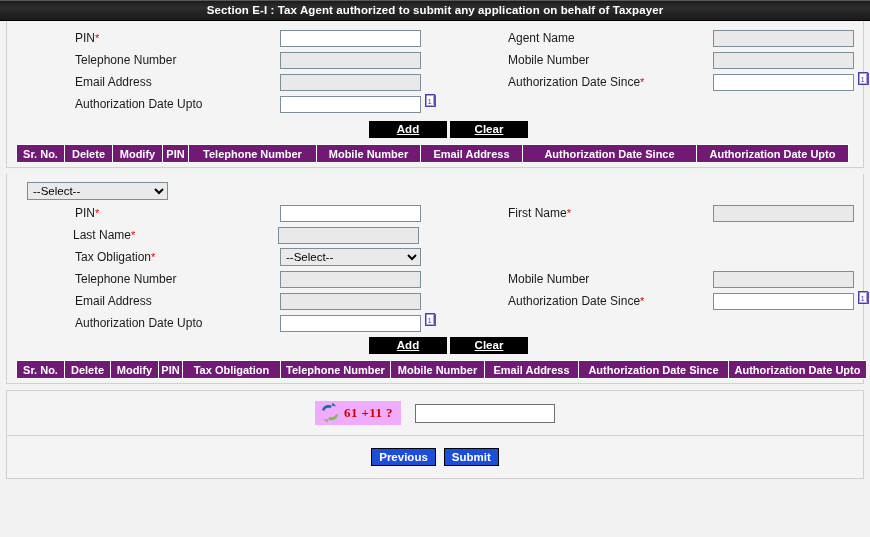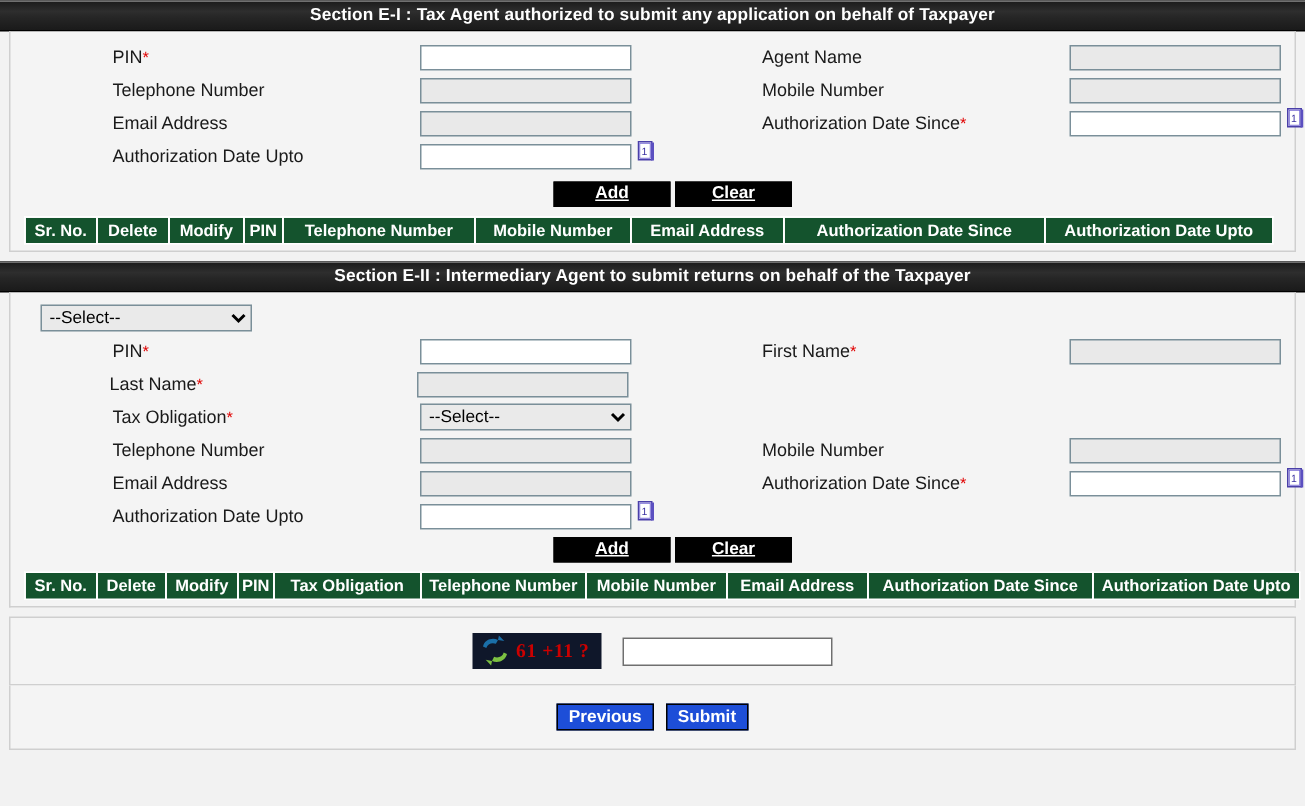--- a/index.html
+++ b/index.html
@@ -95,21 +95,21 @@
   .blkbtn.clear{width:78px;margin-left:3px;}
 
   
   table.grid{
     border-collapse:collapse;
     width:832px;
     margin:2px 0 4px 0;
     table-layout:fixed;
   }
   table.grid th{
-    background:#14532d;
+    background:#701a75;
     color:#ffffff;
     font-size:11px;
     font-weight:bold;
     height:17px;
     border:1px solid #ffffff;
     padding:0 2px;
     white-space:nowrap;
     overflow:hidden;
   }
 
@@ -117,21 +117,21 @@
   .captcha-panel{
     background:#f4f4f4;
     border:1px solid #cfcfcf;
     margin:6px 6px 0 6px;
     height:44px;
     display:flex;align-items:center;justify-content:center;
   }
   .cap-wrap{display:flex;align-items:center;}
   .cap-box{
     display:flex;align-items:center;
-    background:#0f172a;
+    background:#f0abfc;
     padding:2px 8px 2px 4px;
     height:20px;
   }
   .cap-q{
     color:#cc0000;font-weight:bold;font-size:13px;
     font-family:"Liberation Serif", serif;
     margin-left:3px;letter-spacing:.4px;
   }
   input.cap-in{
     box-sizing:border-box;
@@ -263,21 +263,20 @@
         <th>Email Address</th>
         <th>Authorization Date Since</th>
         <th>Authorization Date Upto</th>
       </tr>
     </tbody>
       </table>
   </div>
 
   <div class="spacer6"></div>
 
-  <div class="section-bar">Section E-II : Intermediary Agent to submit returns on behalf of the Taxpayer</div>
 
   <div class="panel">
     <div class="panel-inner">
 
       <div class="frow">
         <div class="cell left">
           <select class="sel">
             <option>--Select--</option>
           </select>
         </div>

